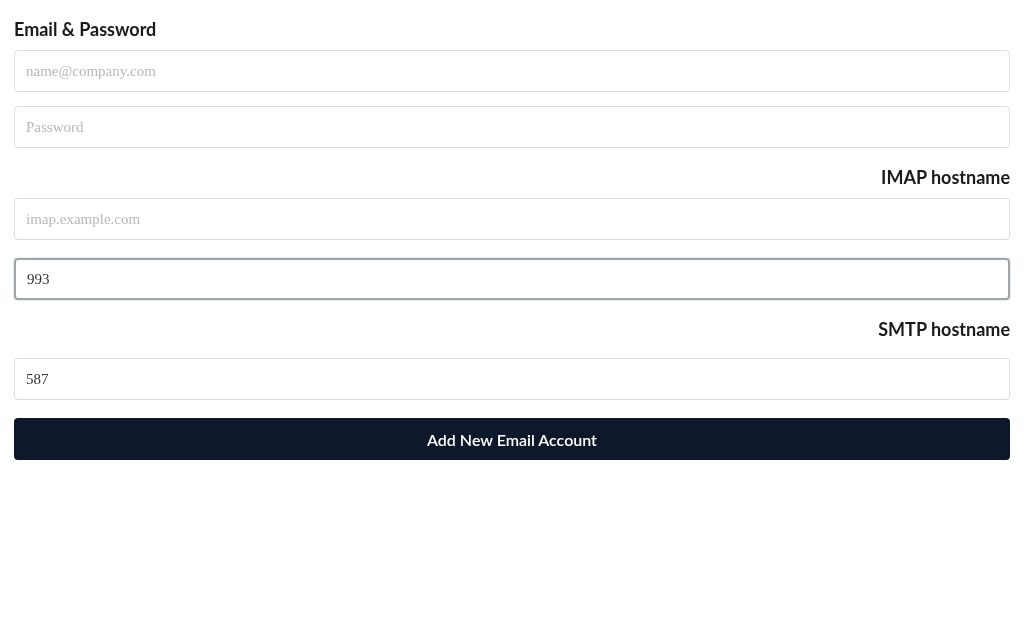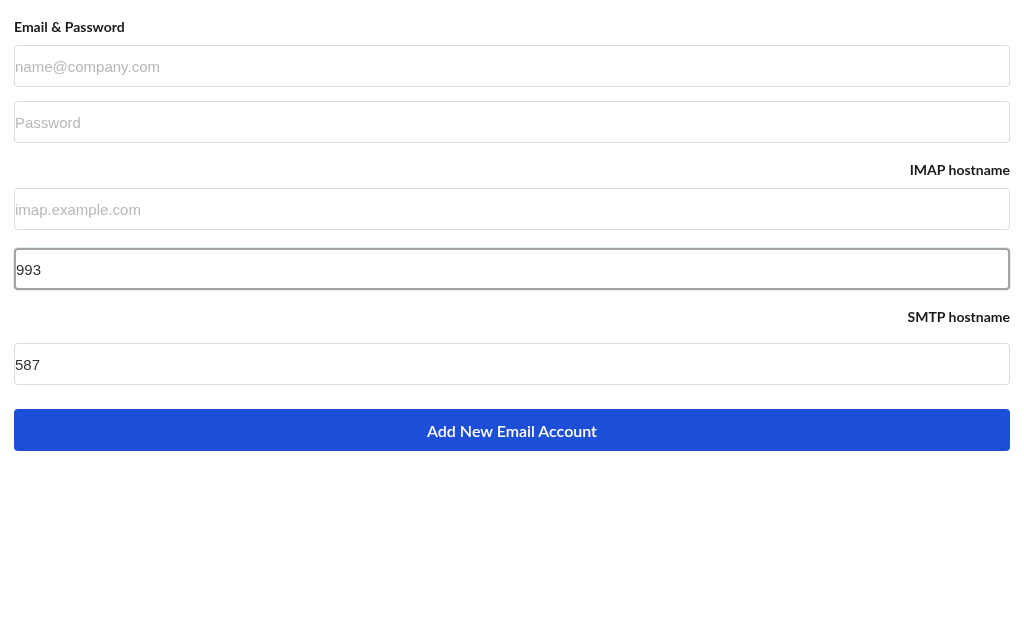--- a/index.html
+++ b/index.html
@@ -12,63 +12,62 @@
       background: #ffffff;
       padding: 18px 14px;
       width: 1024px;
     }
     .form-group {
       margin-bottom: 18px;
     }
     .form-label {
       display: block;
       font-weight: 700;
-      font-size: 14px;
+      font-size: 18px;
       color: #1a1a1a;
       margin-bottom: 10px;
     }
     .form-input {
       width: 100%;
       height: 42px;
-      padding: 0 0;
+      padding: 0 11px;
       font-size: 15px;
       color: #333;
       background: #ffffff;
       border: 1px solid #dcdcdc;
       border-radius: 4px;
       outline: none;
-      font-family: Liberation Sans, sans-serif;
+      font-family: Liberation Serif, serif;
     }
     .form-input::placeholder {
       color: #b8b8b8;
       font-size: 15px;
     }
     .form-input.focused {
       border: 2px solid #a3a3a3;
       box-shadow: 0 0 0 1px rgba(59,138,196,0.15);
     }
     .stacked-inputs .form-input + .form-input {
       margin-top: 14px;
     }
     .form-label.tight {
       margin-top: 2px;
       text-align: right;
     }
     .submit-button {
       width: 100%;
       height: 42px;
-      background: #1d4ed8;
+      background: #0f172a;
       color: #ffffff;
       font-size: 16px;
       font-weight: 600;
       border: none;
       border-radius: 4px;
       cursor: pointer;
       font-family: inherit;
-      margin-top: 6px;
     }
   </style>
 </head>
 <body>
 
 
 
 <div class="form-group stacked-inputs">
   <label class="form-label">Email &amp; Password</label>
   <input type="text" class="form-input" placeholder="name@company.com" style="">

